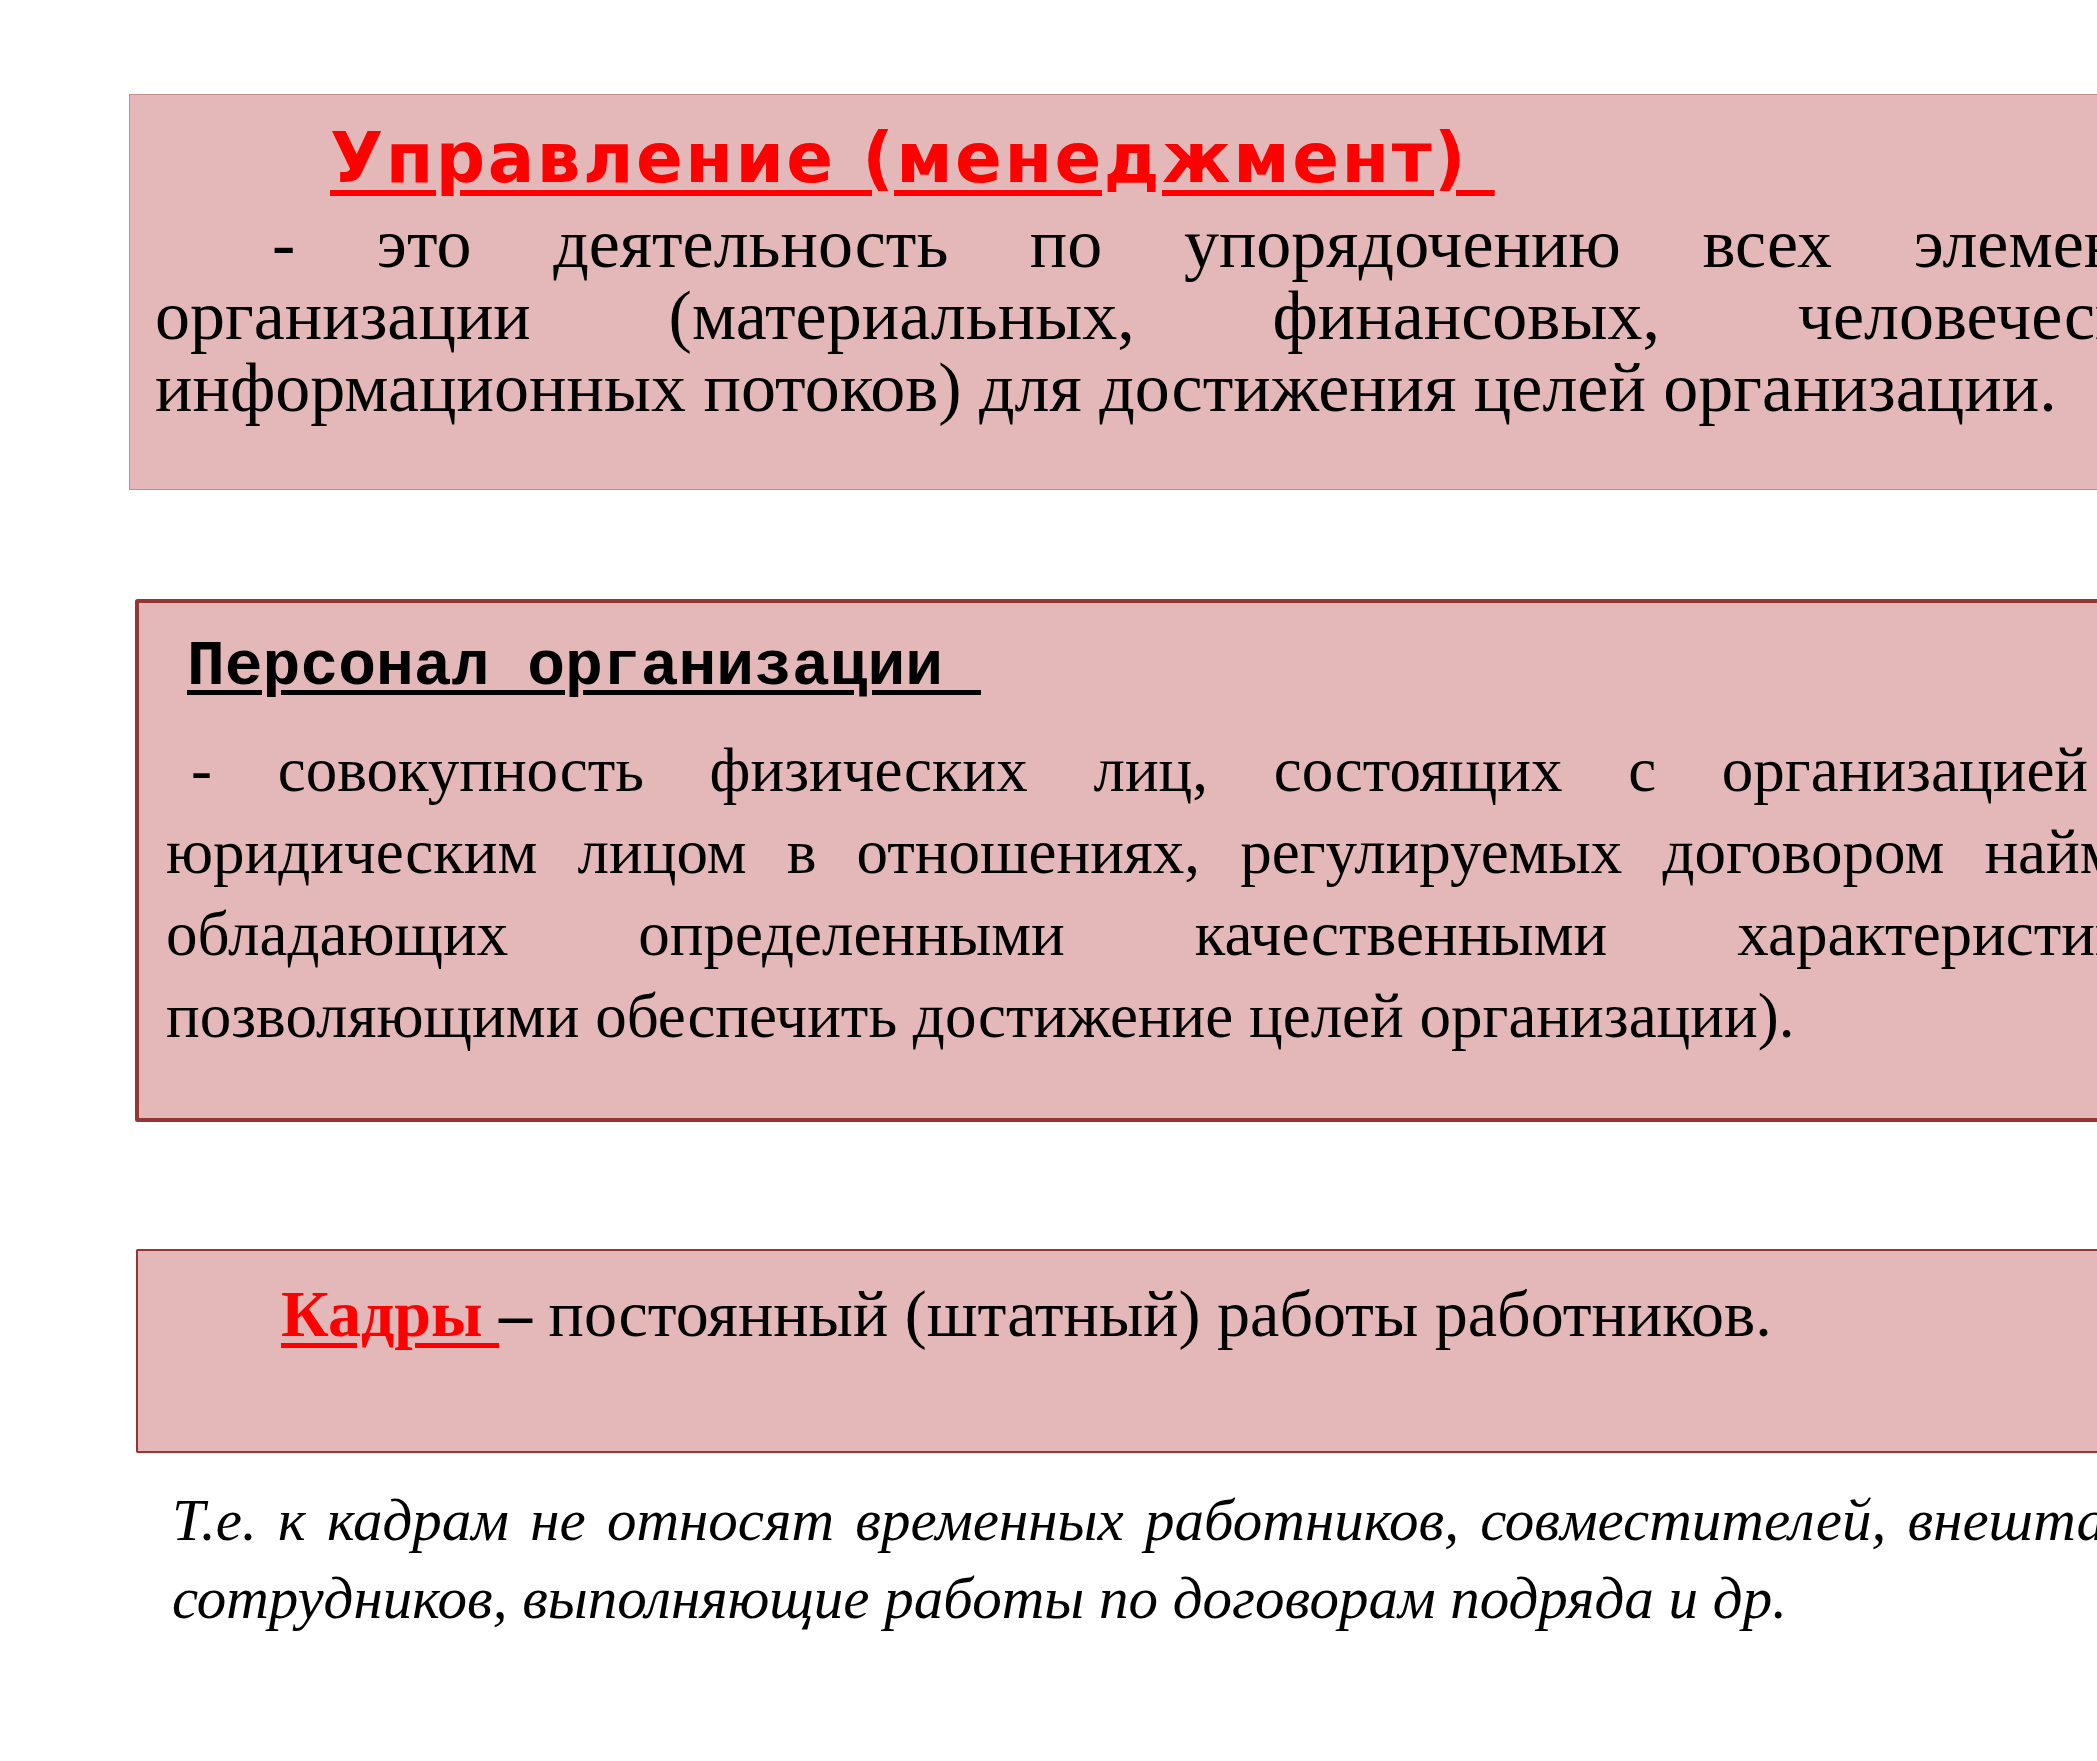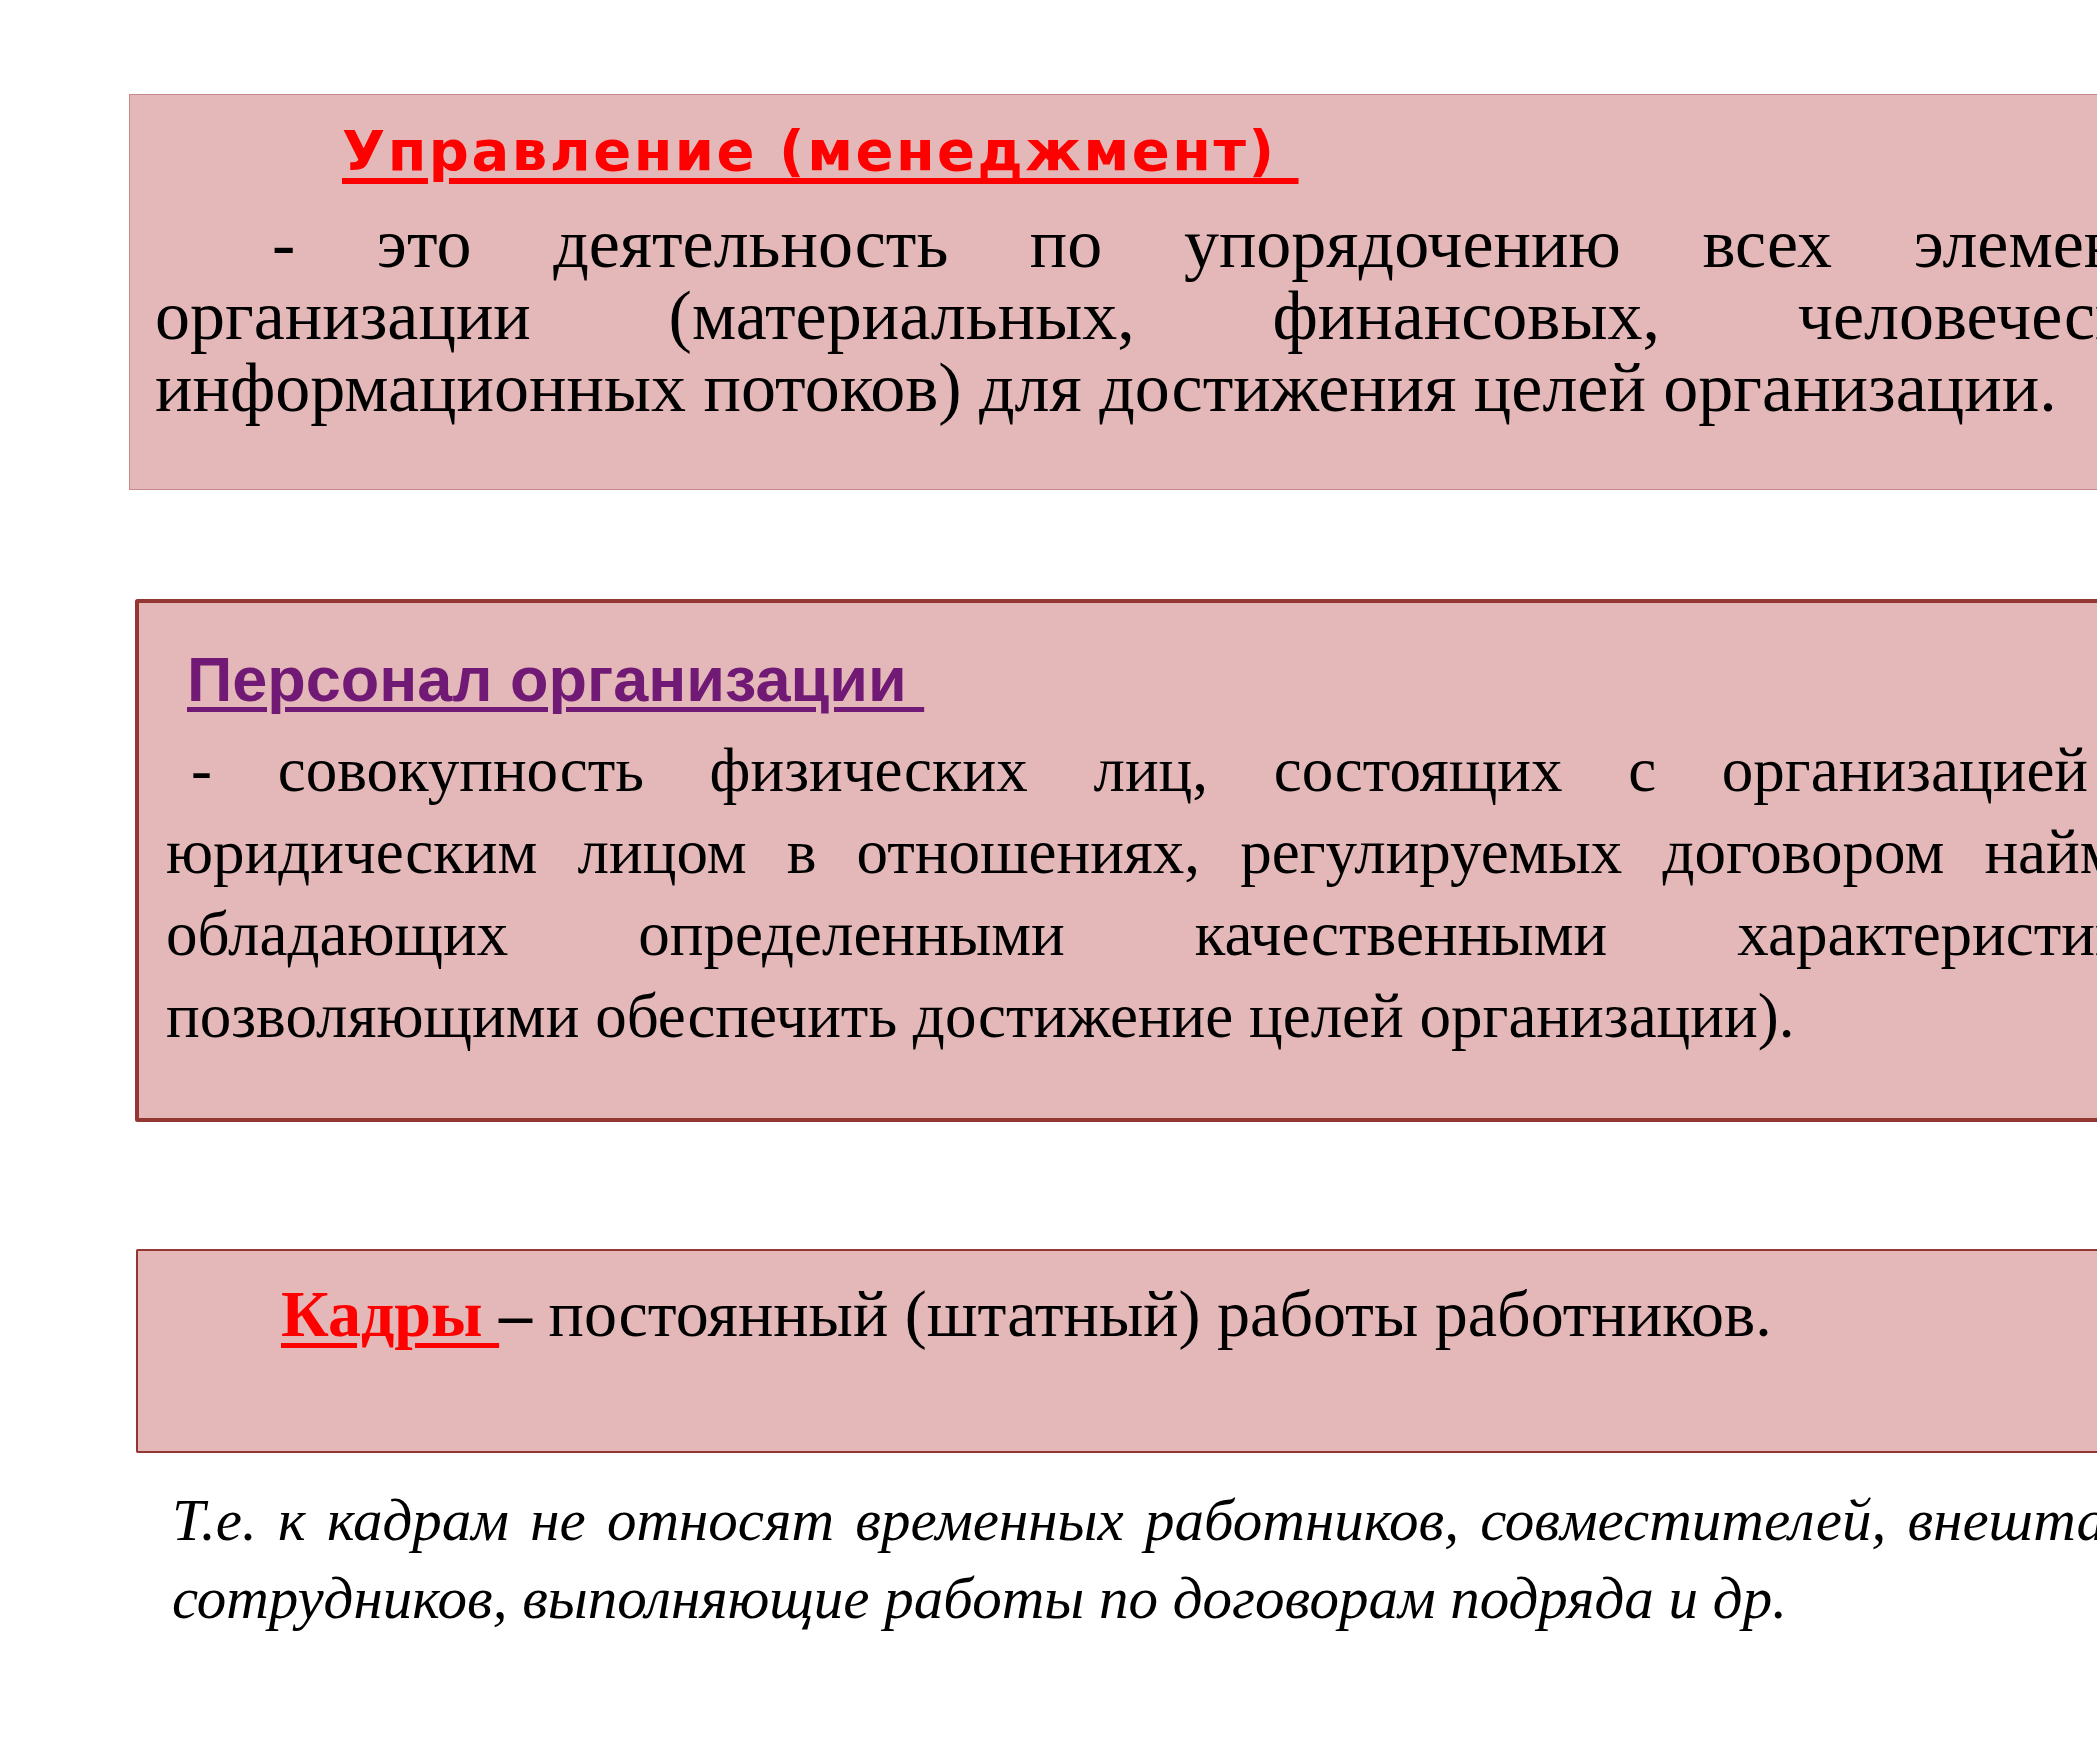--- a/index.html
+++ b/index.html
@@ -24,43 +24,42 @@
   .heading-sans {
     position: absolute;
     font-family: "DejaVu Sans", sans-serif;
     font-weight: bold;
     color: #ff0000;
     text-decoration: underline;
     text-decoration-thickness: 5.9px;
     text-underline-offset: 7.6px;
     white-space: pre;
   }
-  #management-title { left: 212px; top: 23px; font-size: 56px; letter-spacing: 2.5px; }
+  #management-title { left: 200px; top: 23px; font-size: 69px; letter-spacing: 2.5px; }
   .body-serif {
     position: absolute;
     font-family: "Liberation Serif", "DejaVu Serif", serif;
     color: #000000;
     text-align: justify;
     text-align-last: left;
   }
   #management-def {
     left: 25px; top: 113px; width: 2064px;
     font-size: 70px; line-height: 72px;
     text-indent: 117px;
   }
   .heading-serif {
     position: absolute;
-    font-family: Liberation Sans, sans-serif;
+    font-family: Liberation Mono, monospace;
     font-weight: bold;
-    color: #701a75;
+    color: #000000;
     text-decoration: underline;
     text-decoration-thickness: 5px;
     text-underline-offset: 5.9px;
     white-space: pre;
-    margin-top: 11px;
   }
   #personnel-title { left: 48px; top: 29px; font-size: 63px; }
   #personnel-def {
     left: 27px; top: 126px; width: 2076px;
     font-size: 63px; line-height: 82px;
     text-indent: 25px;
   }
   #cadres-line {
     position: absolute; left: 143px; top: 25px;
     font-family: "Liberation Serif", "DejaVu Serif", serif;

